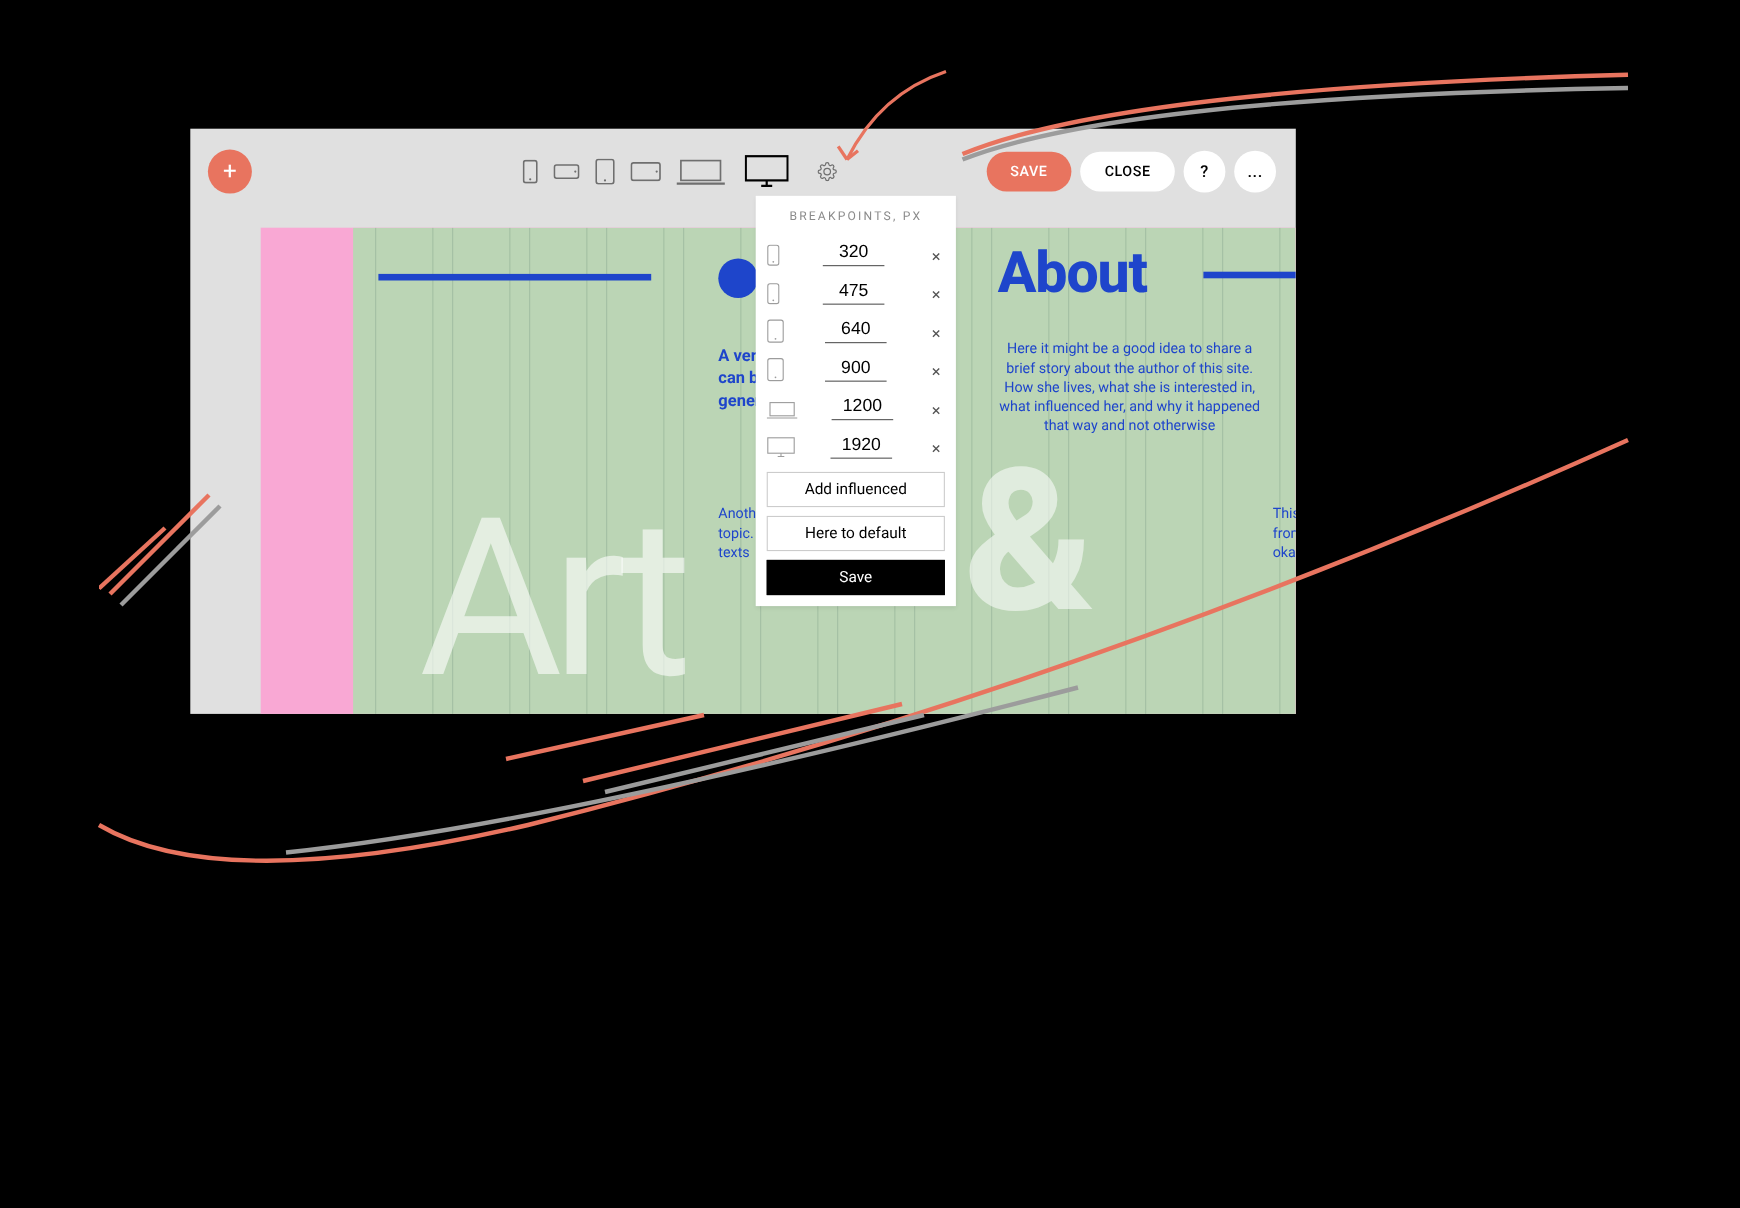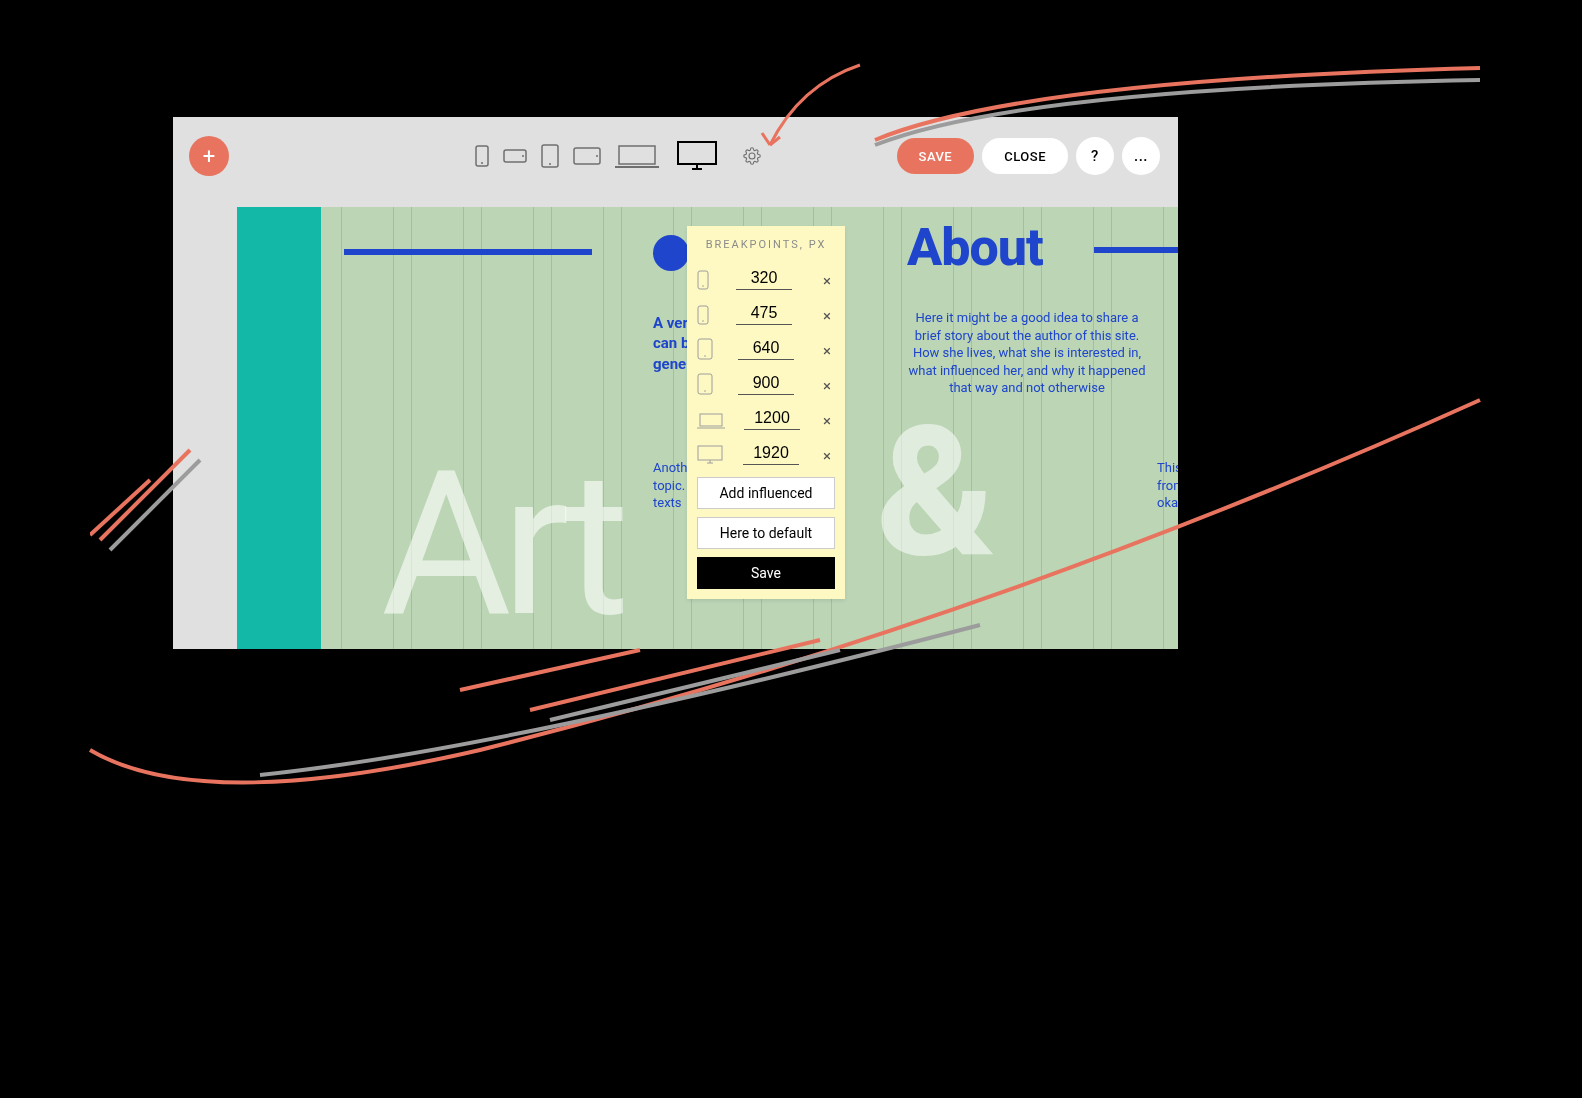--- a/index.html
+++ b/index.html
@@ -78,21 +78,21 @@
     .btn-save { background: #e8745f; color: #fff; }
     .btn-close { background: #fff; color: #000; }
     .btn-help, .btn-more { width: 38px; height: 38px; padding:0; border-radius: 50%; background: #fff; color: #000; font-size: 15px; }
 
     .canvas-wrap {
       position: absolute;
       left: 64px;
       top: 90px;
       width: 1043px;
       height: 442px;
-      background: #14b8a6;
+      background: #f9a8d4;
       overflow: hidden;
     }
     .page {
       position: absolute;
       left: 84px;
       top: 0;
       width: 857px;
       height: 442px;
       background: #bbd5b5;
     }
@@ -112,26 +112,25 @@
     .txt4 { top:252px; left:836px; width:120px; }
 
     .big-art { position:absolute; left:60px; top:220px; color:rgba(255,255,255,0.6); font-weight:400; font-size:200px; letter-spacing:-10px; }
     .big-amp { position:absolute; left:555px; top:180px; color:rgba(255,255,255,0.55); font-weight:800; font-size:180px; }
 
     
     .popup {
       position: absolute;
       left: 687px;
       top: 178px;
-      width: 158px;
-      background: #fef9c3;
+      width: 182px;
+      background: #ffffff;
       box-shadow: 0 2px 4px rgba(0,0,0,0.08);
       padding-bottom: 0;
       z-index: 5;
-      margin-top: 48px;
     }
     .popup-title { text-align:center; font-size:11px; letter-spacing:2px; color:#8b8b8b; padding:12px 0 8px; }
     .bp-row { display:flex; align-items:flex-end; justify-content:space-between; padding:8px 10px 4px; }
     .bp-row svg { color:#9c9c9c; flex-shrink:0; }
     .bp-val { border:none; border-bottom:1px solid #555; width:56px; text-align:center; font-size:16px; padding:2px 0; background:transparent; }
     .bp-del { font-size:15px; color:#555; cursor:pointer; width:16px; text-align:center; }
     .popup-btn { margin:8px 10px 0; height:32px; border:1px solid #ccc; display:flex; align-items:center; justify-content:center; font-size:14px; cursor:pointer; background:#fff; }
     .popup-btn.dark { background:#000; color:#fff; border-color:#000; margin:8px 10px 10px; }
 
     

